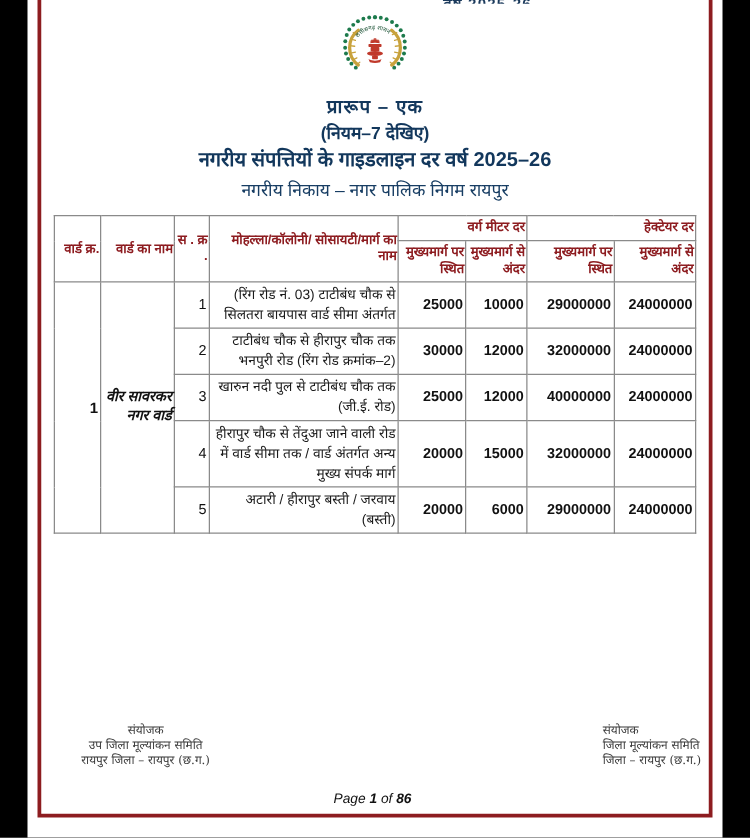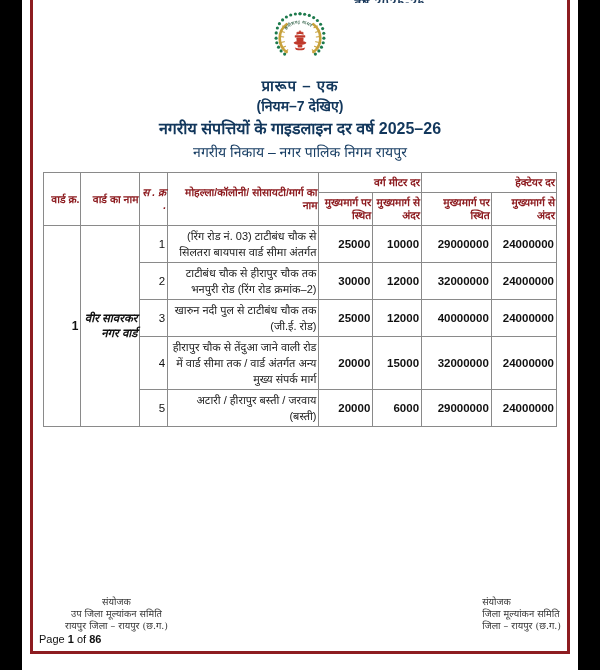--- a/index.html
+++ b/index.html
@@ -115,21 +115,20 @@
   table.rates thead th {
     color: #8d1c20;
     font-weight: bold;
     font-size: 10.5px;
     line-height: 13px;
     padding: 3px 1px;
   }
   th.h-sn {
     font-size: 10.5px;
     line-height: 11px;
-    font-style: italic;
   }
   td.num, td.amount {
     font-size: 11.5px;
     font-weight: bold;
     color: #111;
   }
   td.ward-no {
     font-size: 12px;
     font-weight: bold;
     color: #111;
@@ -169,25 +168,26 @@
   .sig {
     font-size: 9.5px;
     color: #3a3a3a;
     line-height: 12px;
     font-family: "DejaVu Serif", "Liberation Serif", serif;
   }
   .sig-left  { text-align: center; padding-left: 26px; }
   .sig-right { text-align: left; }
   .sig-title { display: block; }
   .page-num {
-    text-align: left;
+    text-align: center;
     font-size: 11px;
     color: #111;
-    margin-top: 1px;
+    margin-top: 18px;
     padding-right: 4px;
+    font-style: italic;
   }
   .page-num b { font-weight: bold; }
 </style>
 </head>
 <body>
 
 <div id="page-root">
   <div class="frame-border">
     <div class="frame-inner">
 

